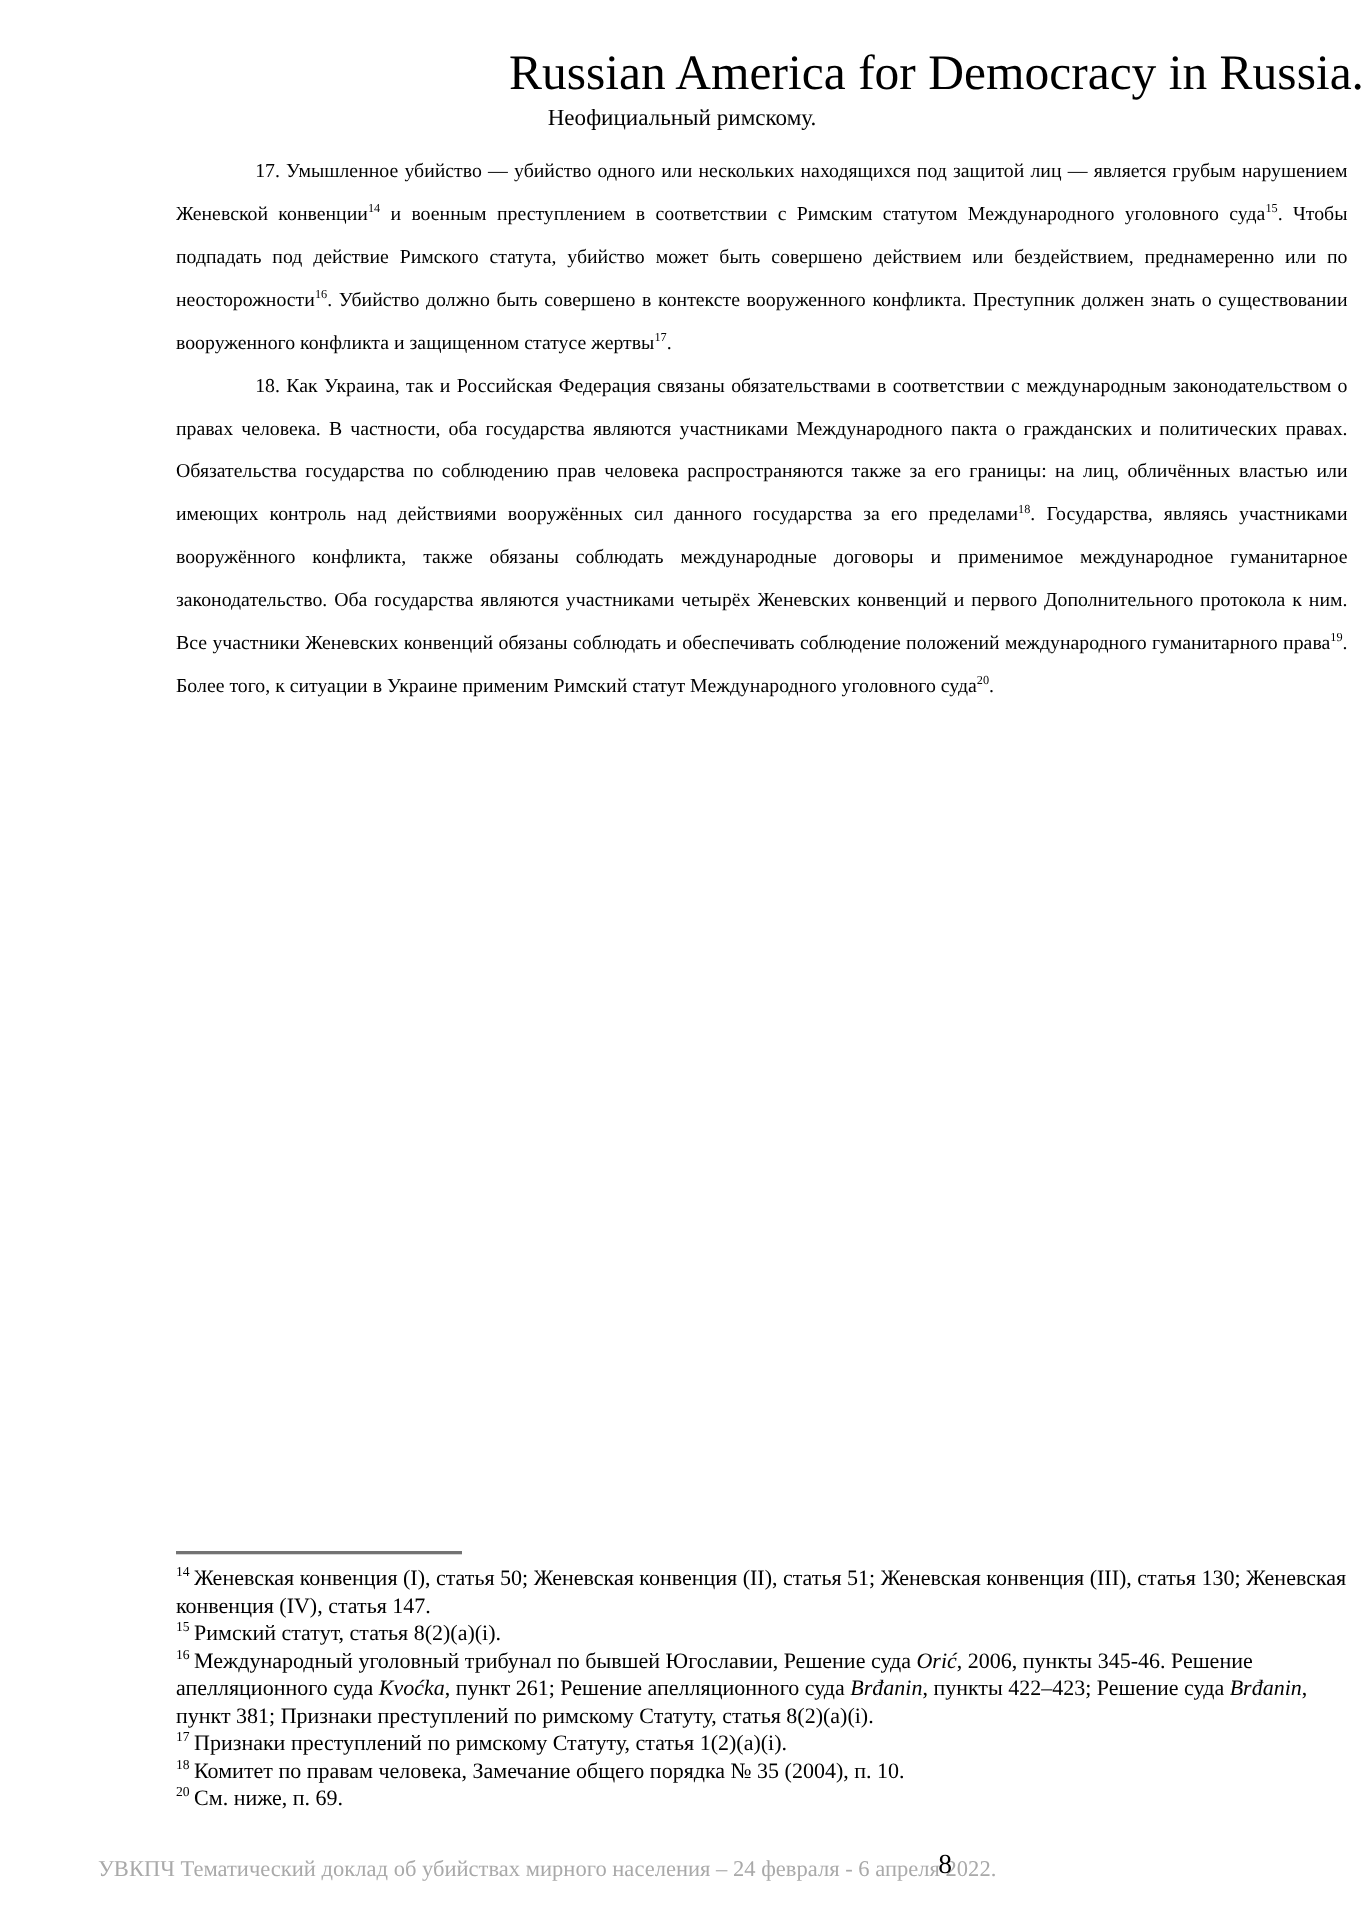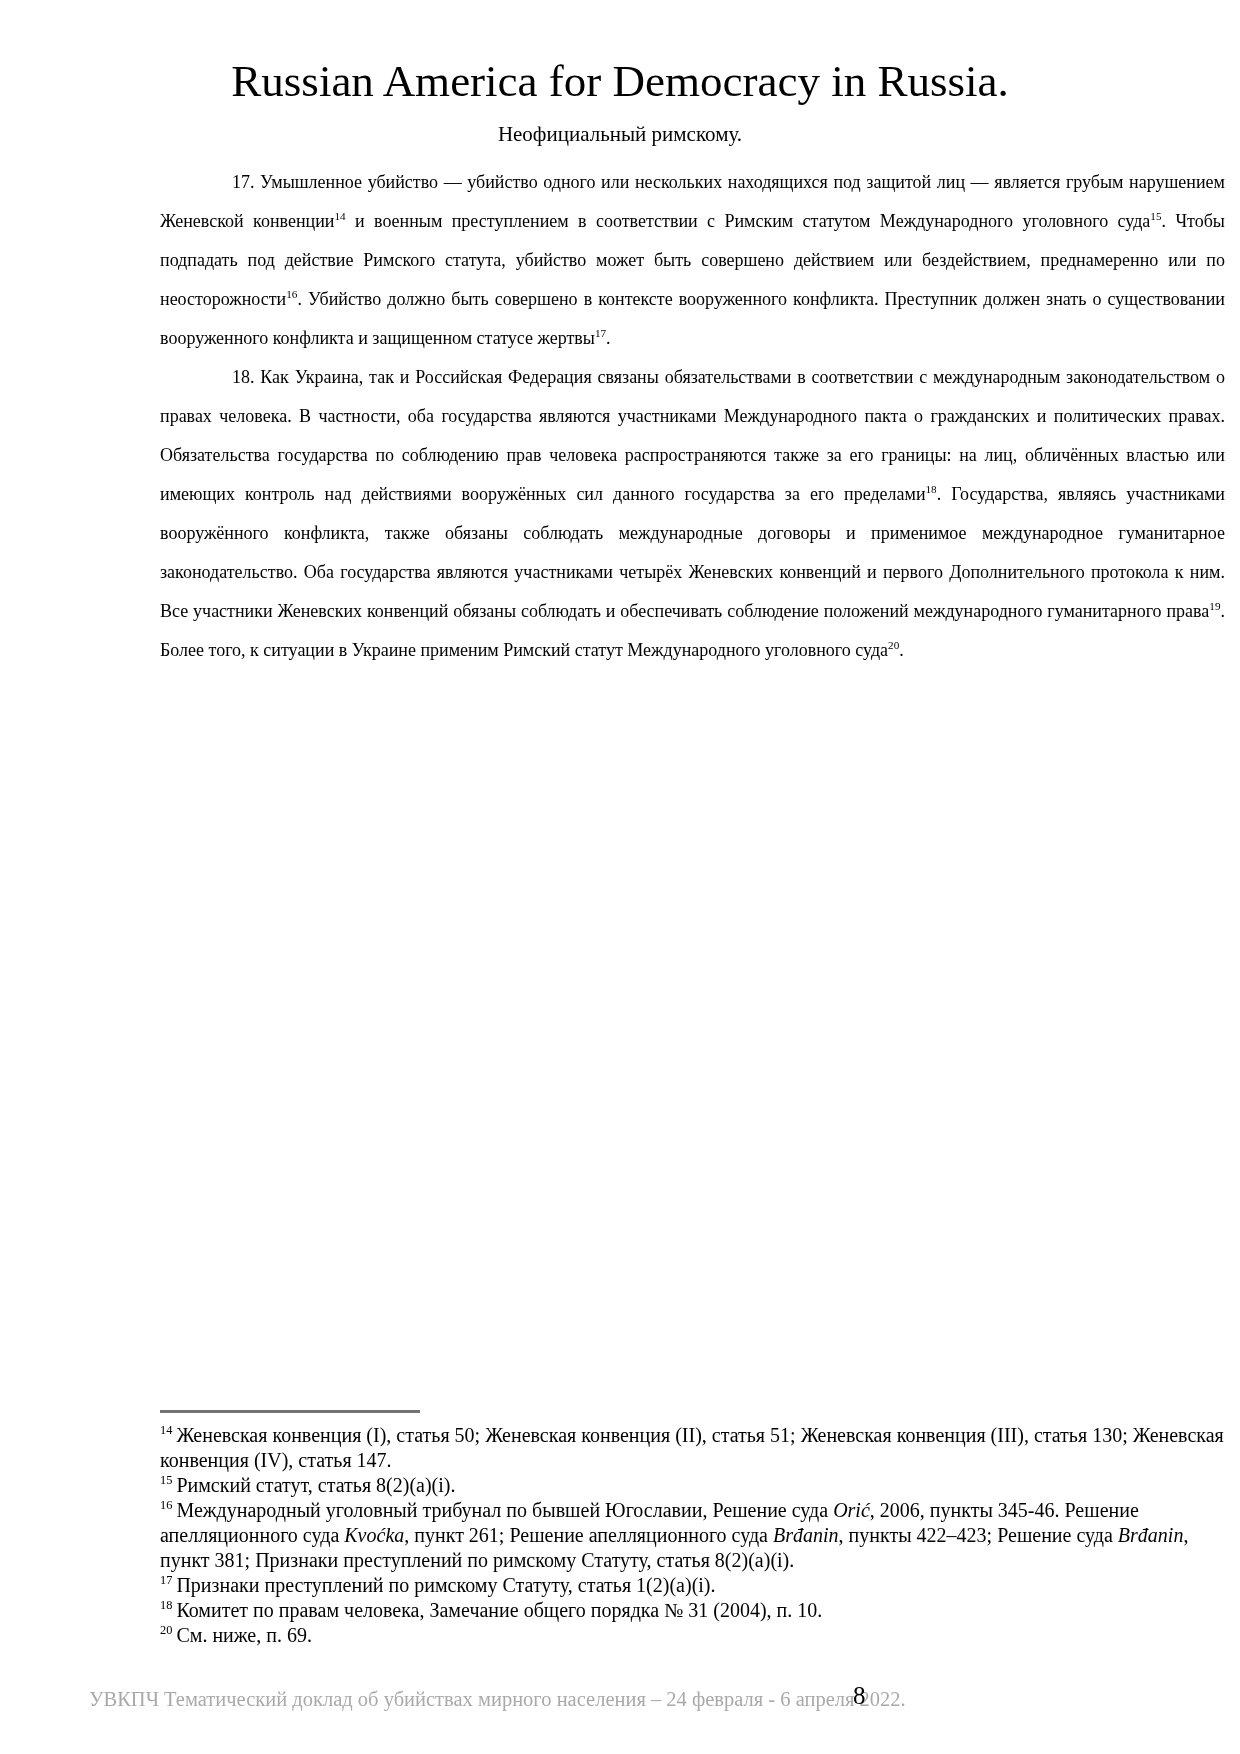--- a/index.html
+++ b/index.html
@@ -7,24 +7,25 @@
     position: relative;
     width: 1240px;
     height: 1754px;
     background: #ffffff;
     font-family: "Liberation Serif", "DejaVu Serif", serif;
     color: #000000;
     overflow: hidden;
   }
   .header { text-align: center; padding-top: 42px; }
   .title {
-    margin: 15px;
+    margin: 0;
     font-size: 45px;
     font-weight: 400;
     line-height: 1.1;
+    text-align: right;
   }
   .subtitle {
     margin-top: 3px;
     font-size: 21px;
     line-height: 1.2;
   }
   .body-text {
     margin-top: 16px;
     padding-left: 160px;
     width: 1065px;
@@ -108,21 +109,21 @@
 
   <div class="footnote">
     <sup class="fn-num">16</sup><span class="fn-text">Международный уголовный трибунал по бывшей Югославии, Решение суда <i>Orić</i>, 2006, пункты 345-46. Решение апелляционного суда <i>Kvoćka</i>, пункт 261; Решение апелляционного суда <i>Brđanin</i>, пункты 422–423; Решение суда <i>Brđanin</i>, пункт 381; Признаки преступлений по римскому Статуту, статья 8(2)(a)(i).</span>
   </div>
 
   <div class="footnote">
     <sup class="fn-num">17</sup><span class="fn-text">Признаки преступлений по римскому Статуту, статья 1(2)(a)(i).</span>
   </div>
 
   <div class="footnote">
-    <sup class="fn-num">18</sup><span class="fn-text">Комитет по правам человека, Замечание общего порядка № 31 (2004), п. 10.</span>
+    <sup class="fn-num">18</sup><span class="fn-text">Комитет по правам человека, Замечание общего порядка № 35 (2004), п. 10.</span>
   </div>
 
 
   <div class="footnote">
     <sup class="fn-num">20</sup><span class="fn-text">См. ниже, п. 69.</span>
   </div>
 </div>
   </section>
 
   <footer class="footer">

